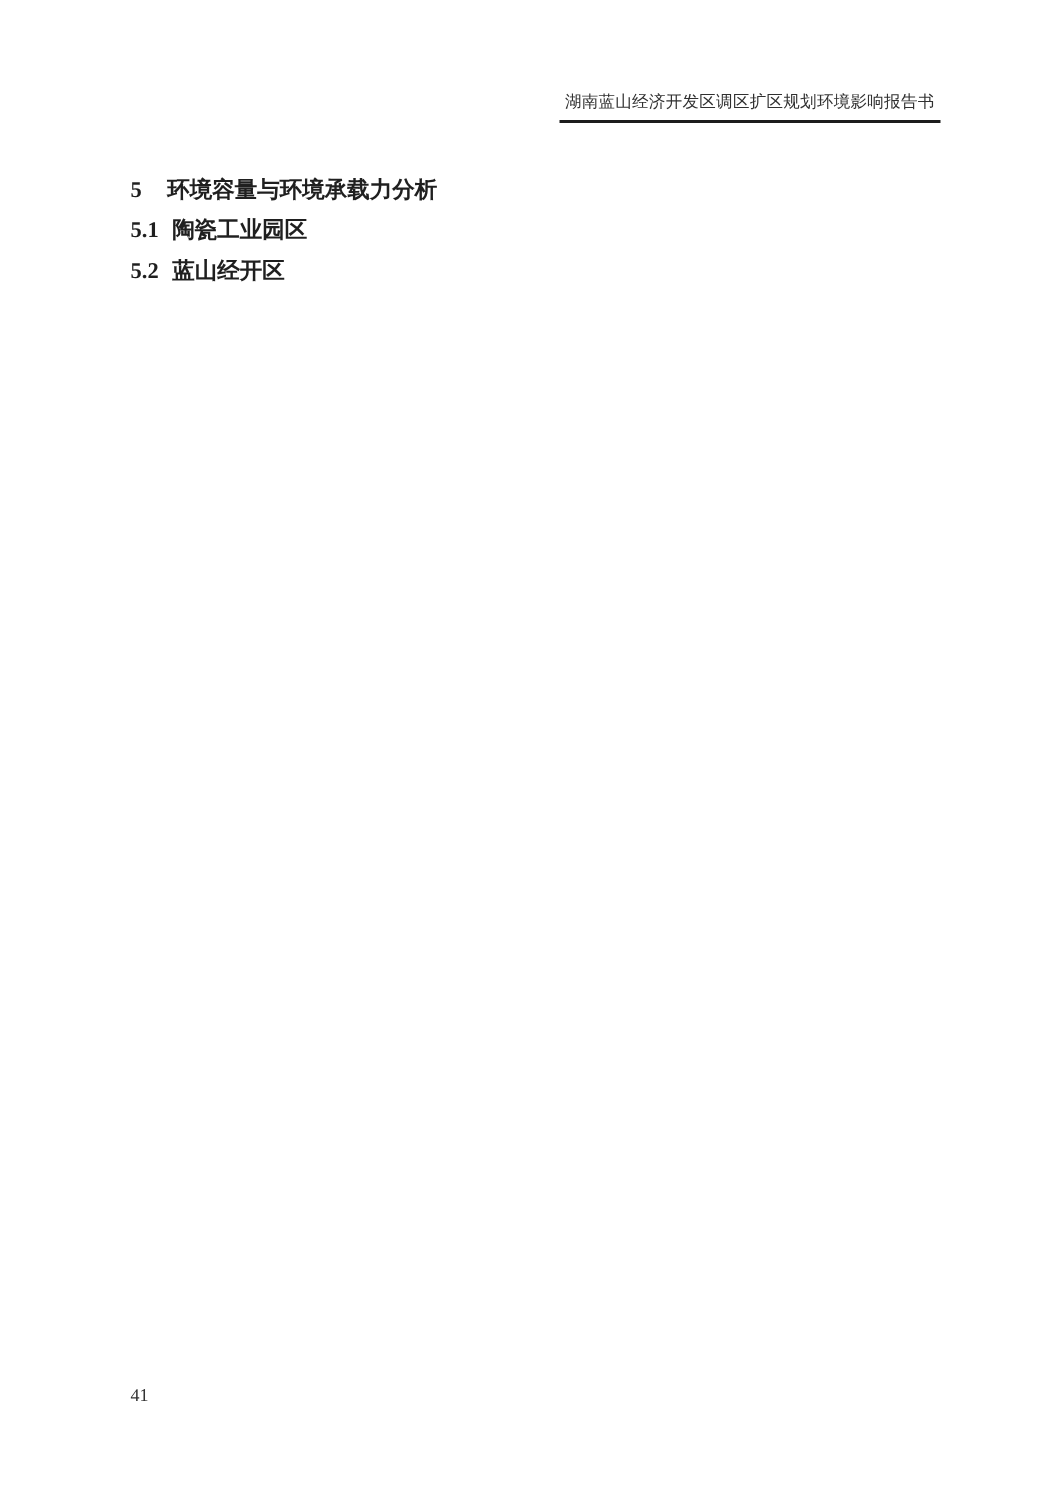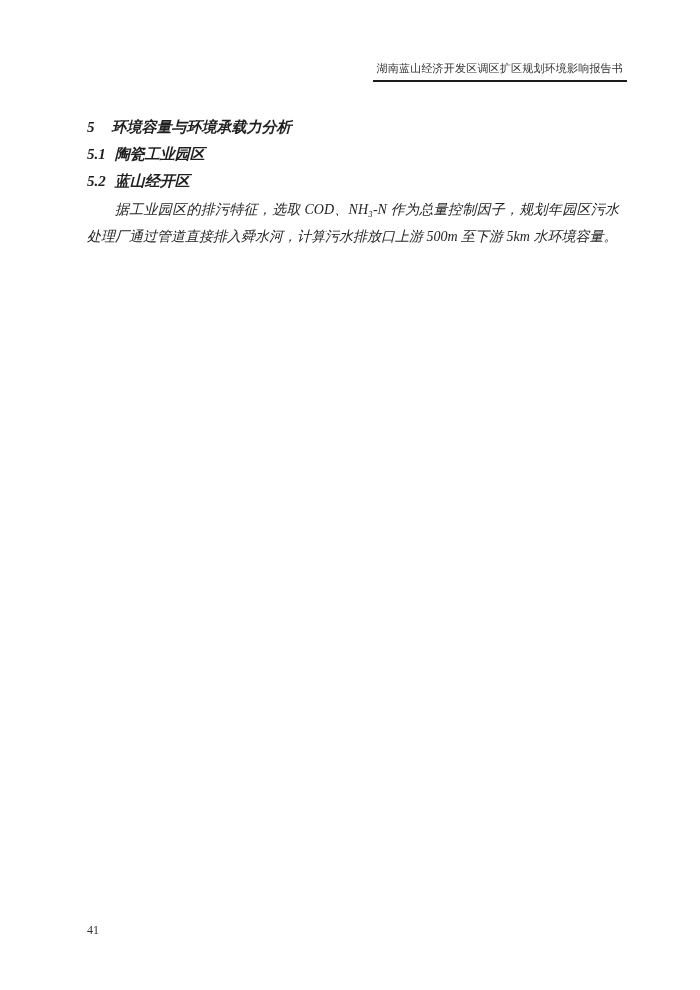--- a/index.html
+++ b/index.html
@@ -29,21 +29,20 @@
     padding: 0 4px 4px 4px;
     white-space: nowrap;
   }
 
   
   .content {
     position: absolute;
     left: 87px;
     top: 114px;
     width: 532px;
-    font-style: italic;
   }
 
   .chapter-heading,
   .section-heading {
     font-size: 15px;
     font-weight: bold;
     line-height: 27.2px;
     margin: 0;
     color: #1f1f1f;
     white-space: nowrap;
@@ -85,17 +84,16 @@
   <h2 class="section-heading">
     <span class="num">5.1</span><span>陶瓷工业园区</span>
   </h2>
 
 
 
   <h2 class="section-heading">
     <span class="num">5.2</span><span>蓝山经开区</span>
   </h2>
 
-  <p class="body-para">据工业园区的排污特征，选取 COD、NH₃-N 作为总量控制因子，规划年园区污水处理厂通过管道直接排入舜水河，计算污水排放口上游 500m 至下游 5km 水环境容量。</p>
 
 </div>
 
 <div class="page-footer">41</div>
 
 </body></html>

